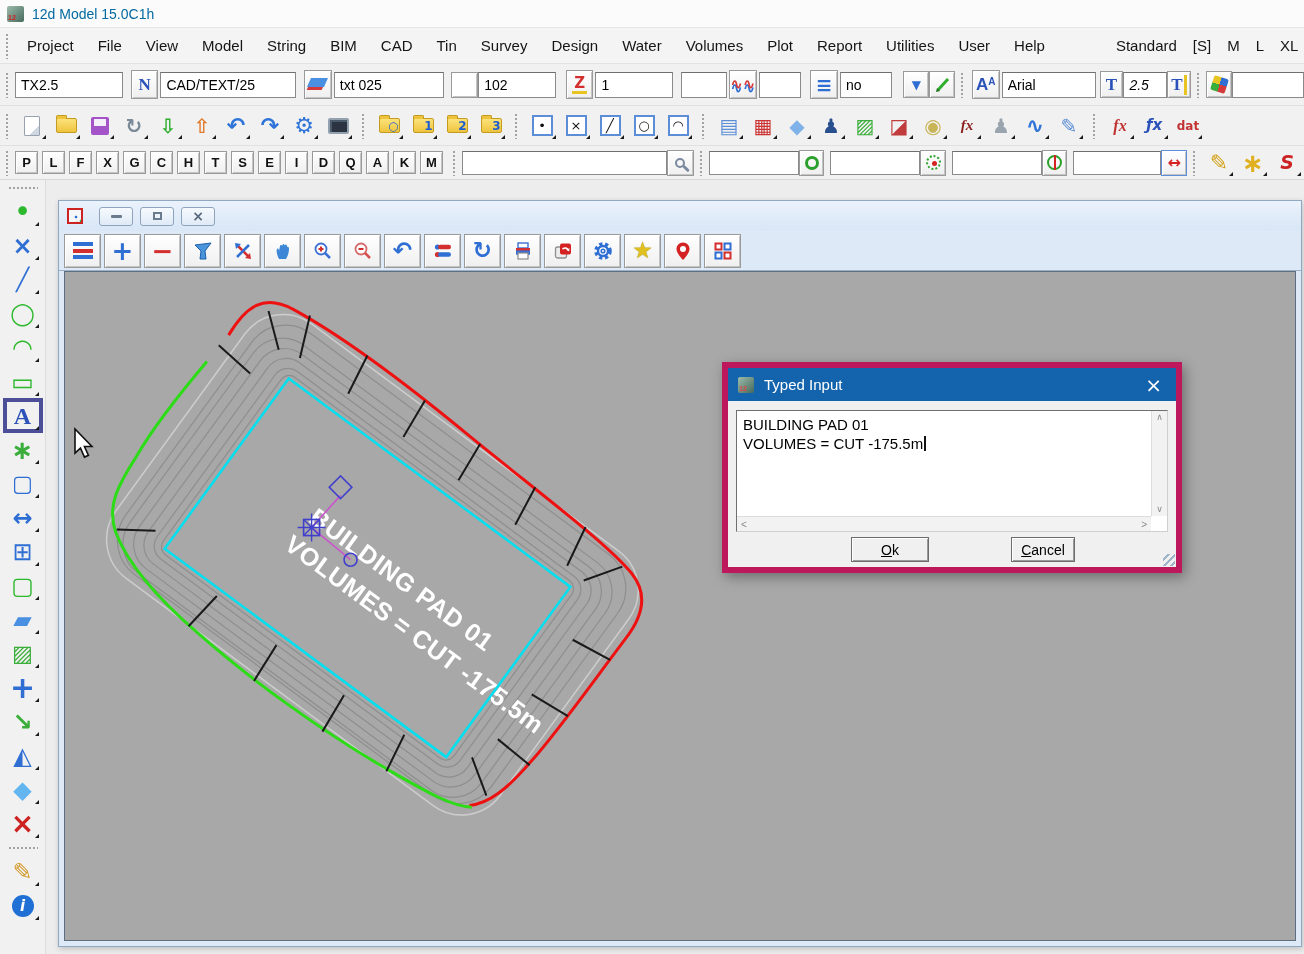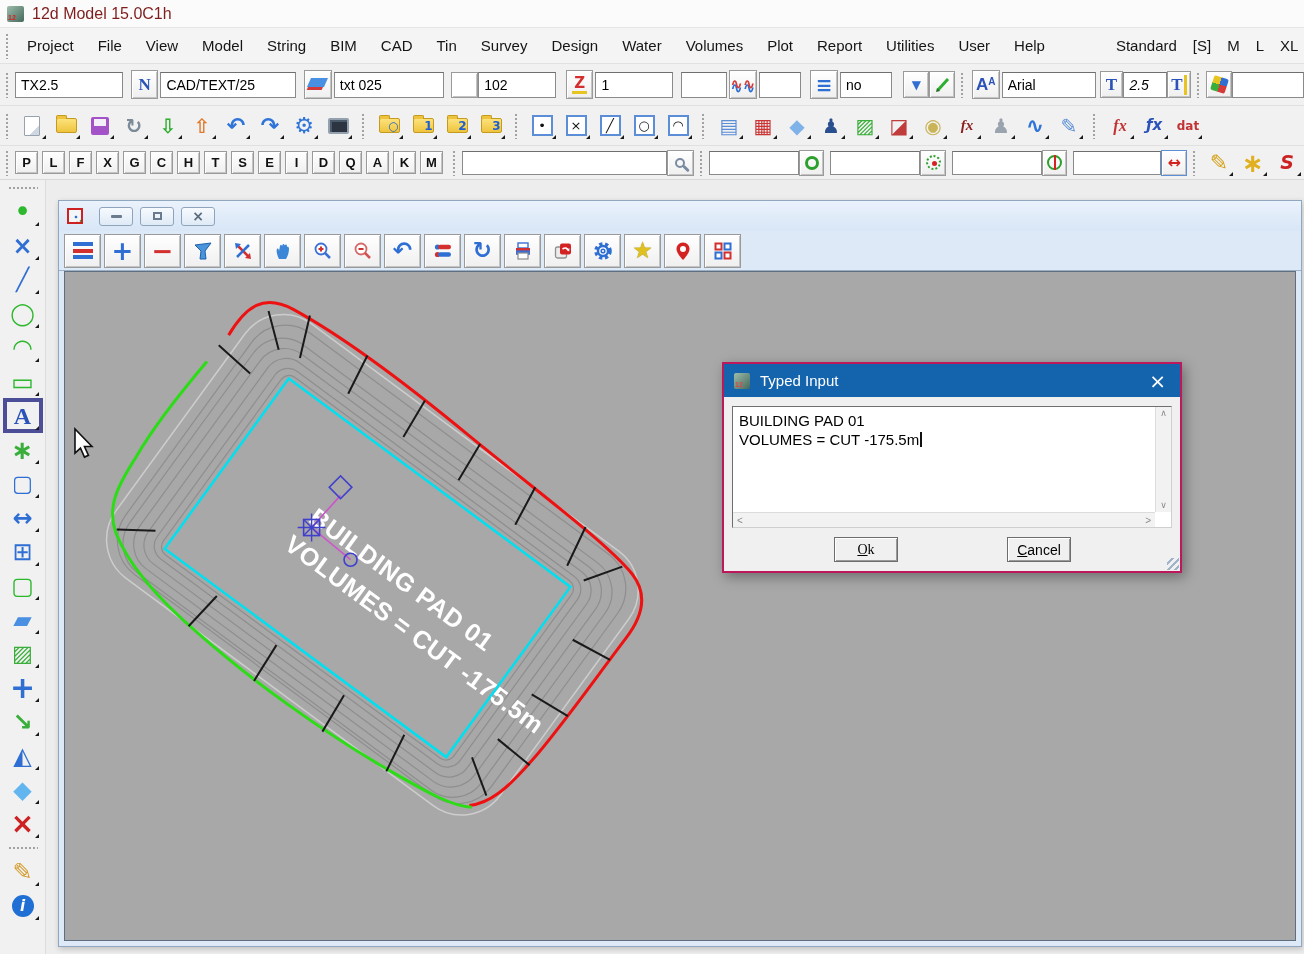--- a/index.html
+++ b/index.html
@@ -4,21 +4,21 @@
 <style>
   * { margin:0; padding:0; box-sizing:border-box; }
   html,body { width:1304px; height:954px; overflow:hidden; }
   body { position:relative; background:#ededed; font-family:"Liberation Sans","DejaVu Sans",sans-serif; color:#1a1a1a; }
   .glyph { font-family:"DejaVu Sans","Liberation Sans",sans-serif; font-style:normal; line-height:1; display:inline-block; }
 
   
   .titlebar { position:absolute; left:0; top:0; width:1304px; height:28px; background:#fbfbfb; display:flex; align-items:center; border-bottom:1px solid #e6e6e6; }
   .app-ico { width:17px; height:16px; margin:0 8px 0 7px; background:linear-gradient(135deg,#9dbcab,#44695c); border-radius:2px; position:relative; }
   .app-ico::after { content:"12"; position:absolute; left:1px; bottom:1px; font-size:7px; font-weight:bold; color:#d42222; }
-  .app-title { font-size:16px; color:#7f1d1d; }
+  .app-title { font-size:14px; color:#0369a1; }
 
   
   .menubar { position:absolute; left:0; top:28px; width:1304px; height:36px; background:#f4f4f4; display:flex; align-items:center; border-bottom:1px solid #e2e2e2; }
   .menu-item { font-size:15px; padding:0 12px; color:#151515; cursor:default; }
   .menu-sep { width:1px; height:24px; background:#c9c9c9; margin:0 14px; }
   .vgrip { width:5px; height:26px; margin:0 5px; background-image:radial-gradient(#a2a2a2 1px,transparent 1.2px); background-size:4px 4px; flex:none; }
   .hgrip { width:30px; height:5px; margin:6px auto 4px auto; background-image:radial-gradient(#a2a2a2 1px,transparent 1.2px); background-size:4px 4px; }
 
   .format-row { position:absolute; left:0; top:64px; width:1304px; height:42px; background:#f1f1f1; display:flex; align-items:center; border-bottom:1px solid #e0e0e0; }
   .icons-row  { position:absolute; left:0; top:106px; width:1304px; height:40px; background:#f1f1f1; display:flex; align-items:center; border-bottom:1px solid #e0e0e0; }
@@ -73,21 +73,21 @@
   .winctl .bar { width:11px; height:3px; background:#6a7b8e; border-radius:1px; }
   .winctl .box { width:9px; height:8px; border:2px solid #6a7b8e; }
   .winctl .x { font-size:14px; font-weight:bold; line-height:1; }
   .plan-toolbar { height:40px; display:flex; align-items:center; padding-left:5px; border-bottom:1px solid #9cb0c6; }
   .pt-btn { width:37px; height:34px; margin-right:3px; }
   .pt-bars { width:20px; height:17px; background:linear-gradient(#2f6fd4 0 4px,transparent 4px 6.5px,#d42f2f 6.5px 10.5px,transparent 10.5px 13px,#2f6fd4 13px 17px); }
   .canvas-wrap { flex:1; margin:0 5px 5px 5px; border:1px solid #5f6f7f; background:#a8a8a8; position:relative; overflow:hidden; }
   .canvas-wrap svg { position:absolute; left:0; top:0; width:100%; height:100%; }
 
   
-  .dialog { position:absolute; left:722px; top:362px; width:460px; height:211px; border:2px solid #be185d; background:#f0f0f0; box-shadow:3px 4px 12px rgba(0,0,0,.35); z-index:50; display:flex; flex-direction:column; }
+  .dialog { position:absolute; left:722px; top:362px; width:460px; height:211px; border:6px solid #be185d; background:#f0f0f0; box-shadow:3px 4px 12px rgba(0,0,0,.35); z-index:50; display:flex; flex-direction:column; }
   .dlg-titlebar { height:33px; background:#1463ad; display:flex; align-items:center; padding:0 10px; }
   .dlg-ico { width:16px; height:16px; background:linear-gradient(135deg,#9dbcab,#44695c); border-radius:2px; position:relative; margin-right:10px; }
   .dlg-ico::after { content:"12"; position:absolute; left:1px; bottom:1px; font-size:7px; font-weight:bold; color:#e04444; }
   .dlg-title { color:#fff; font-size:15px; flex:1; }
   .dlg-close { color:#fff; font-size:20px; line-height:1; padding:0 4px; }
   .dlg-textbox { margin:9px 8px 0 8px; height:122px; background:#fff; border:1px solid #6f6f6f; border-bottom-color:#cfcfcf; border-right-color:#cfcfcf; position:relative; }
   .dlg-textarea { position:absolute; left:0; top:0; right:16px; bottom:15px; padding:4px 6px; font-size:15px; line-height:19px; color:#000; overflow:hidden; }
   .caret { display:inline-block; width:1.5px; height:15px; background:#111; vertical-align:-2px; margin-left:1px; }
   .vsb { position:absolute; right:0; top:0; bottom:15px; width:16px; background:#f2f2f2; border-left:1px solid #dcdcdc; display:flex; flex-direction:column; justify-content:space-between; align-items:center; color:#8a8a8a; font-size:9px; padding:2px 0; }
   .hsb { position:absolute; left:0; right:16px; bottom:0; height:15px; background:#f2f2f2; border-top:1px solid #dcdcdc; display:flex; justify-content:space-between; align-items:center; color:#8a8a8a; font-size:10px; padding:0 4px; }
@@ -612,21 +612,21 @@
     <div class="vsb">
         <span class="glyph">∧</span>
         <span class="glyph">∨</span>
       </div>
     <div class="hsb">
         <span>&lt;</span>
         <span>&gt;</span>
       </div>
   </div>
   <div class="dlg-buttons">
-    <button class="dlg-btn" style="left:110px;width:64px;font-family:Liberation Serif, serif;">
+    <button class="dlg-btn" style="left:123px;width:78px;">
         <span><u>O</u><span>k</span></span>
       </button>
     <button class="dlg-btn" style="left:283px;width:64px;">
         <span><u>C</u><span>ancel</span></span>
       </button>
   </div>
   <span class="resize-grip"></span>
 </div>
 
 </body></html>

